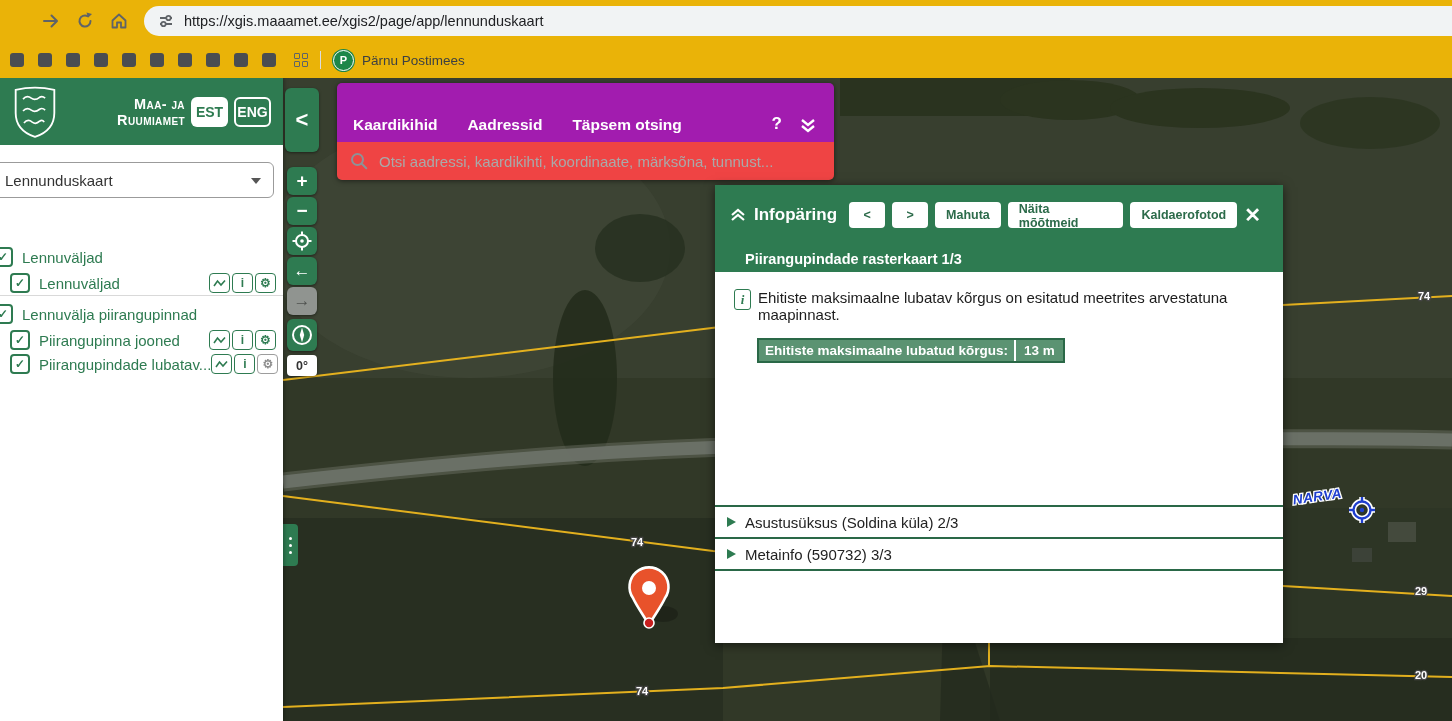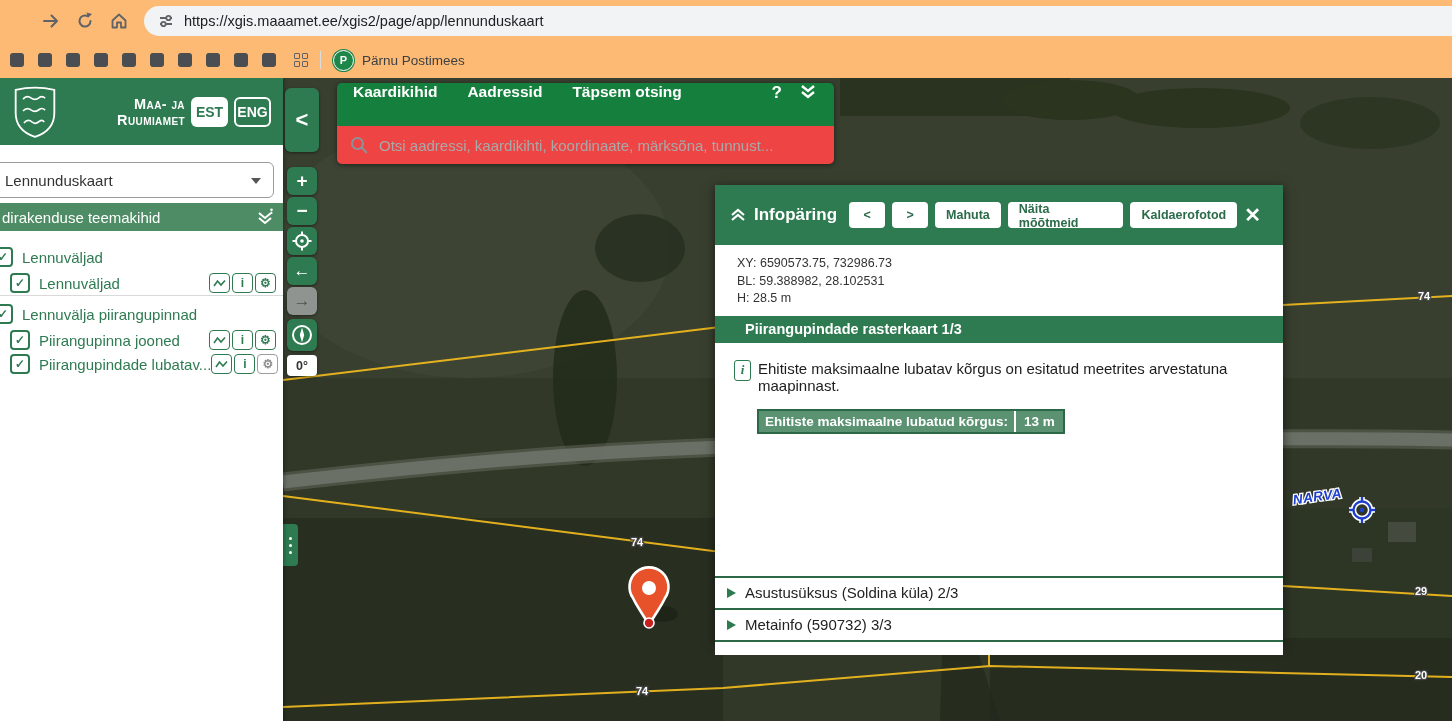--- a/index.html
+++ b/index.html
@@ -1,19 +1,19 @@
 <!DOCTYPE html>
 <html><head>
 <meta charset="utf-8">
 <style>
   html,body{margin:0;padding:0;background:#fff;}
   #viewport{position:relative;width:1452px;height:721px;overflow:hidden;
     font-family:"Liberation Sans",sans-serif;-webkit-font-smoothing:antialiased;}
   
-  #chrome{position:absolute;left:0;top:0;width:1452px;height:78px;background:#fdba74;z-index:10;}
+  #chrome{position:absolute;left:0;top:0;width:1452px;height:78px;background:#eab308;z-index:10;}
   #btoolbar{position:absolute;left:0;top:0;width:100%;height:42px;display:flex;align-items:center;}
   .chrome-ico{width:34px;height:34px;display:grid;place-items:center;border-radius:50%;color:#5f6368;flex:0 0 auto;}
   #urlpill{height:30px;flex:1;margin:0 14px 0 8px;background:#f1f3f4;border-radius:15px;
     display:flex;align-items:center;padding:0 14px;min-width:0;}
   #urltext{font-size:14.5px;color:#202124;white-space:nowrap;overflow:hidden;}
   #bookbar{position:absolute;left:0;top:42px;width:100%;height:36px;display:flex;align-items:center;padding-left:10px;}
   .fav{width:14px;height:14px;background:#4a4d51;border-radius:3px;margin-right:14px;flex:0 0 auto;}
   .gridico{display:grid;grid-template-columns:6px 6px;grid-gap:2px;margin:0 10px 0 4px;}
   .gridico span{width:6px;height:6px;border:1.6px solid #5f6368;border-radius:1px;box-sizing:border-box;}
   .bsep{width:1px;height:18px;background:#dadce0;margin:0 12px 0 2px;}
@@ -62,22 +62,22 @@
   #navfwd{left:287px;top:209px;width:30px;height:28px;font-size:17px;}
   #compass{left:287px;top:241px;width:30px;height:32px;}
   #rotbox{position:absolute;left:287px;top:277px;width:30px;height:21px;background:#fff;border-radius:4px;
     box-shadow:0 1px 3px rgba(0,0,0,.45);display:grid;place-items:center;font-size:12.5px;font-weight:bold;color:#333;z-index:4;}
   #draghandle{position:absolute;left:283px;top:446px;width:15px;height:42px;background:#2e7b51;
     border-radius:0 4px 4px 0;z-index:2;display:flex;flex-direction:column;align-items:center;justify-content:center;gap:4px;}
   #draghandle i{width:3px;height:3px;background:#fff;border-radius:50%;}
   
   #searchpanel{position:absolute;left:337px;top:5px;width:497px;z-index:4;border-radius:5px;
     box-shadow:0 1px 5px rgba(0,0,0,.5);}
-  #searchhead{height:43px;background:#15803d;border-radius:5px 5px 0 0;display:flex;align-items:flex-start;
-    padding:0 16px;color:#fff;}
+  #searchhead{height:43px;background:#a21caf;border-radius:5px 5px 0 0;display:flex;align-items:flex-end;
+    padding:8px 16px;color:#fff;}
   .stab{font-size:15.5px;font-weight:bold;margin-right:30px;}
   #shelp{margin-left:auto;font-size:17px;font-weight:bold;margin-right:16px;}
   #searchbody{height:38px;background:#ef4444;border-radius:0 0 5px 5px;display:flex;align-items:center;}
   #searchinput{border:none;outline:none;flex:1;font-size:15px;color:#333;background:transparent;
     font-family:"Liberation Sans",sans-serif;}
   #searchinput::placeholder{color:#a9a9a9;}
   
   #infopanel{position:absolute;left:715px;top:107px;width:568px;height:458px;background:#fff;z-index:5;
     box-shadow:0 2px 10px rgba(0,0,0,.55);}
   #iphead{height:60px;background:#2e7b51;display:flex;align-items:center;padding:0 14px;box-sizing:border-box;}
@@ -236,29 +236,20 @@
         <span id="orgname">Maa- ja Ruumiamet</span>
         <span class="langbtn active">EST</span>
         <span class="langbtn ghost">ENG</span>
       </div>
 
       <div id="appselect">
         <span>Lennunduskaart</span>
         <span class="caret"></span>
       </div>
 
-      <div id="themesbar">
-        <span>dirakenduse teemakihid</span>
-        <svg width="20" height="18" viewBox="0 0 20 18">
-          <path d="M4,5 L10,10 L16,5" stroke="#fff" stroke-width="2" fill="none"></path>
-          <path d="M4,10 L10,15 L16,10" stroke="#fff" stroke-width="2" fill="none"></path>
-          <circle cx="16.5" cy="1.8" r="1.3" fill="#fff"></circle>
-            <line x1="16.5" y1="3.6" x2="16.5" y2="6" stroke="#fff" stroke-width="1.6"></line>
-        </svg>
-      </div>
 
       <div class="lrow" style="left:-7px;top:167px;width:286px;">
         <span class="chk">✓</span>
         <span class="lbl">Lennuväljad</span>
       </div>
       <div class="lrow" style="left:10px;top:193px;width:266px;">
         <span class="chk">✓</span>
         <span class="lbl">Lennuväljad</span>
         <span class="licons">
           <span class="libtn">
@@ -358,25 +349,20 @@
           <path d="M3,13 L9,8 L15,13" stroke="#fff" stroke-width="2.2" fill="none"></path>
         </svg>
         <span id="iptitle">Infopäring</span>
         <span class="ipbtn sm">&lt;</span>
         <span class="ipbtn sm">&gt;</span>
         <span class="ipbtn">Mahuta</span>
         <span class="ipbtn">Näita mõõtmeid</span>
         <span class="ipbtn">Kaldaerofotod</span>
         <span id="ipclose">✕</span>
       </div>
-      <div id="ipcoords">
-        <div>XY: 6590573.75, 732986.73</div>
-        <div>BL: 59.388982, 28.102531</div>
-        <div>H: 28.5 m</div>
-      </div>
       <div id="ipsection">Piirangupindade rasterkaart 1/3</div>
       <div id="ipcontent">
         <div id="ipnote">
           <span id="ibadge">i</span>
           <span id="ipnotetext">Ehitiste maksimaalne lubatav kõrgus on esitatud meetrites arvestatuna maapinnast.</span>
         </div>
         <div id="heightbox">
           <span class="hlabel">Ehitiste maksimaalne lubatud kõrgus:</span>
           <span class="hsep"></span>
           <span class="hvalue">13 m</span>

